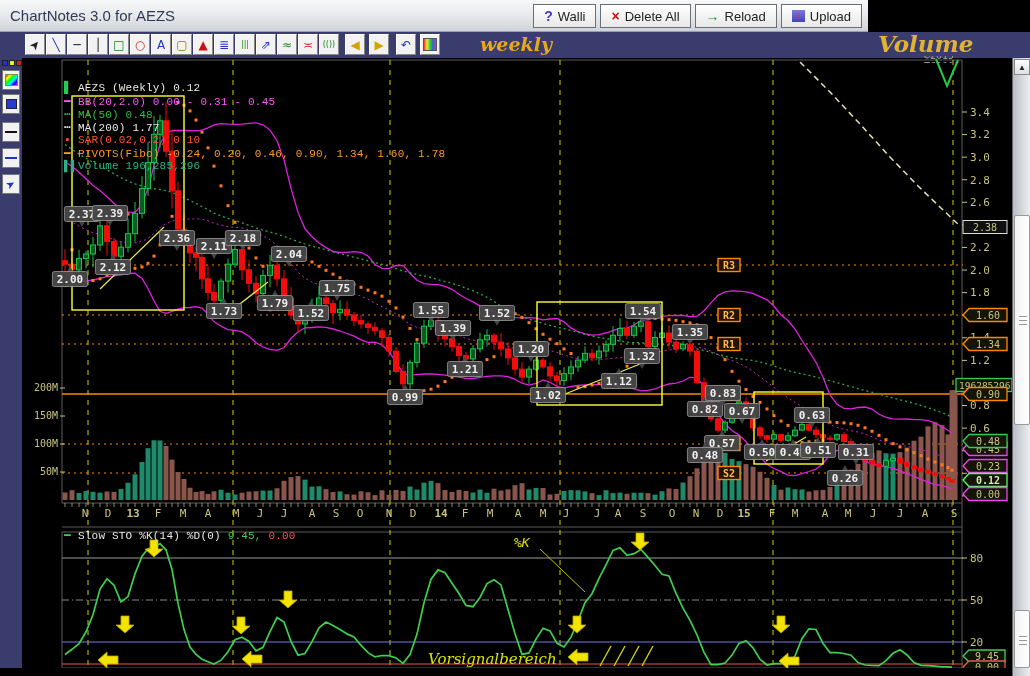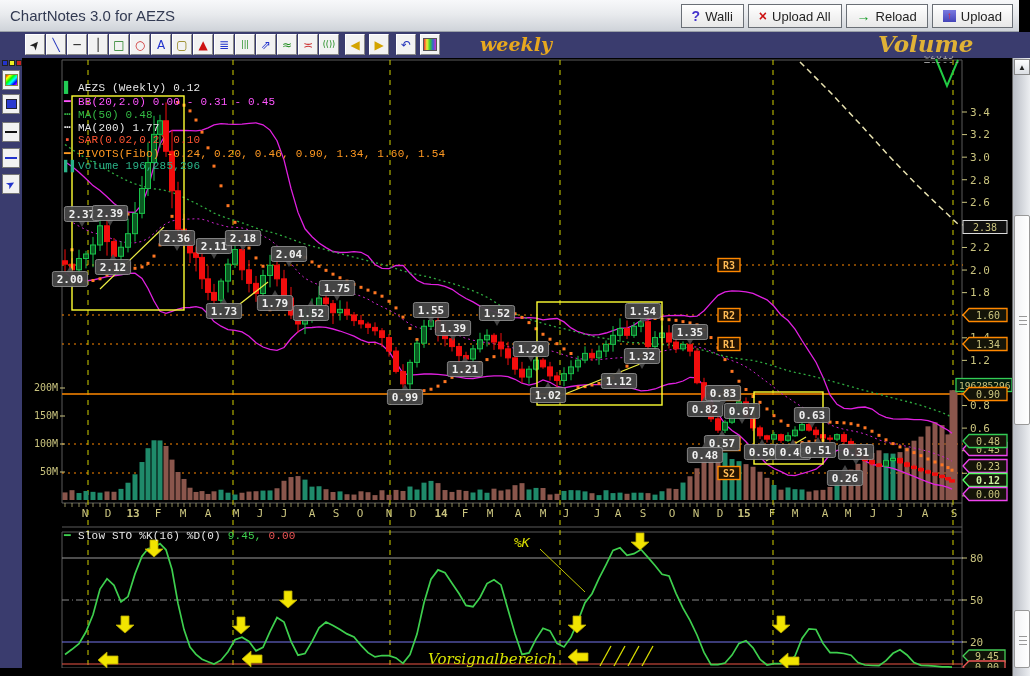--- a/index.html
+++ b/index.html
@@ -1,20 +1,20 @@
 <!DOCTYPE html>
 <html><head>
 <meta charset="utf-8">
 <style>
   * { margin:0; padding:0; box-sizing:border-box; }
   body { background:#222; font-family:"Liberation Sans", sans-serif; }
   .window { position:relative; width:1030px; height:676px; background:#000; overflow:hidden; }
 
   
-  .titlebar { position:absolute; left:0; top:0; width:1019px; height:32px;
+  .titlebar { position:absolute; left:0; top:0; width:868px; height:32px;
     background:linear-gradient(#f7f8fa,#e9ebee 45%,#cfd3d9); border-bottom:1px solid #9aa0a8; }
   .title-text { position:absolute; left:10px; top:7px; font-size:15px; color:#323a52; }
   .tb-buttons { position:absolute; right:6px; top:4px; display:flex; gap:4px; }
   .tb-btn { display:flex; align-items:center; gap:5px; height:24px; padding:0 10px;
     background:linear-gradient(#ffffff,#e8e8e8); border:1px solid #6a6f76; font-size:13px; color:#222; cursor:pointer; }
   .ic-help { color:#4433cc; font-weight:bold; font-size:14px; }
   .ic-del { color:#cc1111; font-weight:bold; font-size:14px; }
   .ic-reload { color:#119922; font-weight:bold; font-size:14px; }
   .ic-upload { display:inline-block; width:13px; height:12px; background:linear-gradient(#7a7ae0,#4444b8);
     color:#ff2222; font-size:10px; font-weight:bold; text-align:center; line-height:12px; }
@@ -73,21 +73,21 @@
 
   <div class="titlebar">
     <div class="title-text">ChartNotes 3.0 for AEZS</div>
     <div class="tb-buttons">
       <button class="tb-btn">
         <span class="ic-help">?</span>
         <span>Walli</span>
       </button>
       <button class="tb-btn">
         <span class="ic-del">×</span>
-        <span>Upload All</span>
+        <span>Delete All</span>
       </button>
       <button class="tb-btn">
         <span class="ic-reload">→</span>
         <span>Reload</span>
       </button>
       <button class="tb-btn">
         <span class="ic-upload">↑</span>
         <span>Upload</span>
       </button>
     </div>
@@ -1207,25 +1207,25 @@
           <text x="406" y="606" fill="#d8e400" font-size="15" font-family="DejaVu Serif, serif" text-anchor="start" font-weight="normal" font-style="italic">Vorsignalbereich</text>
         </g>
       </svg>
   </div>
 
   <div class="legend" style="top:81px; color:#e8e8e8"><span class="lg-pre" style="color:#22cc55">▋</span><span>AEZS (Weekly) 0.12</span></div>
   <div class="legend" style="top:95px; color:#ff55ff"><span class="lg-pre">━</span><span>BB(20,2.0) 0.00 - 0.31 - 0.45</span></div>
   <div class="legend" style="top:108px; color:#33bb44"><span class="lg-pre">┅</span><span>MA(50) 0.48</span></div>
   <div class="legend" style="top:121px; color:#e8e8e8"><span class="lg-pre">┅</span><span>MA(200) 1.77</span></div>
   <div class="legend" style="top:134px; color:#ff5533"><span class="lg-pre">▪</span><span>SAR(0.02,0.2) 0.10</span></div>
-  <div class="legend" style="top:147px; color:#ff9922"><span class="lg-pre">━</span><span>PIVOTS(Fibo) -0.24, 0.20, 0.46, 0.90, 1.34, 1.60, 1.54</span></div>
+  <div class="legend" style="top:147px; color:#ff9922"><span class="lg-pre">━</span><span>PIVOTS(Fibo) -0.24, 0.20, 0.46, 0.90, 1.34, 1.60, 1.78</span></div>
   <div class="legend" style="top:160px; color:#2ab388"><span class="lg-pre">▌▌</span><span>Volume 196,285,296</span></div>
 
   <div class="legend" style="top:529px">
-    <span class="lg-pre" style="color:#3ecf4e">━</span><span style="color:#e8e8e8">Slow STO %K(16) %D(0)</span>
+    <span class="lg-pre" style="color:#3ecf4e">━</span><span style="color:#e8e8e8">Slow STO %K(14) %D(0)</span>
     <span style="color:#3ecf4e">9.45,</span>
     <span style="color:#ee5555">0.00</span>
   </div>
 
   <div class="watermark">
       <span>©2015 TC2000.com</span>
     </div>
 
   <div class="scrollbar">
     <div class="sb-up">▲</div>

